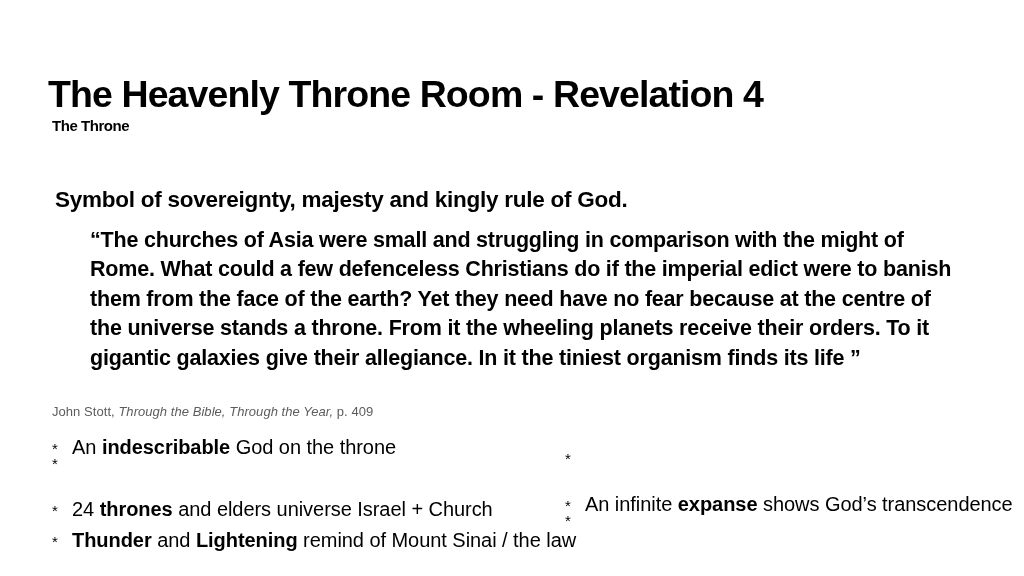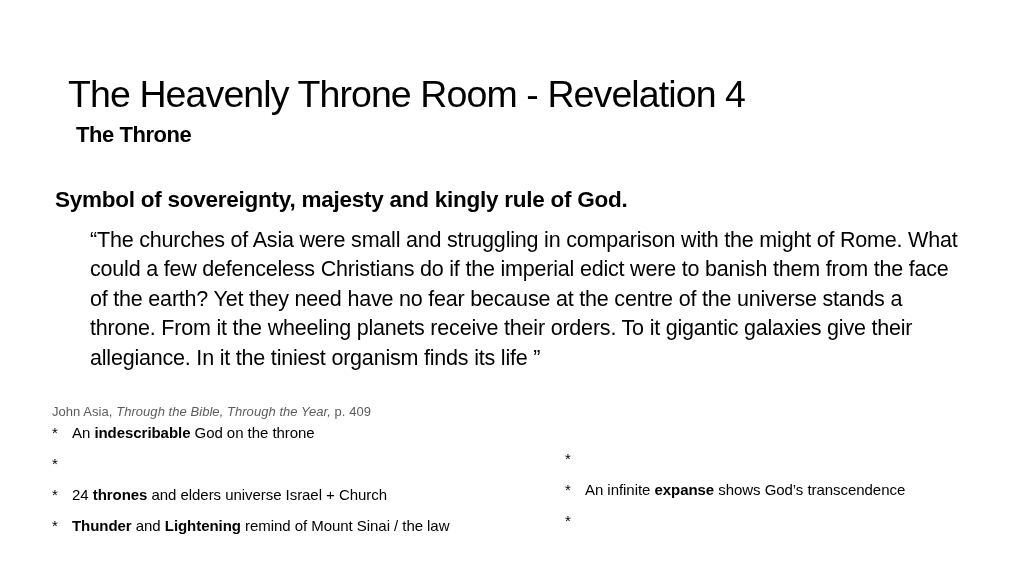--- a/index.html
+++ b/index.html
@@ -18,38 +18,37 @@
   }
 
   .slide {
     position: absolute;
     inset: 0;
   }
 
   
   .title {
     position: absolute;
-    left: 68px;
+    left: 48px;
     top: 51px;
     font-size: 37.5px;
-    font-weight: normal;
+    font-weight: bold;
     letter-spacing: -0.9px;
     line-height: 1.0;
     white-space: nowrap;
   }
   .subtitle {
     position: absolute;
     left: 52px;
     top: 106px;
-    font-size: 22px;
+    font-size: 15px;
     font-weight: bold;
     letter-spacing: -0.45px;
     line-height: 1.0;
     white-space: nowrap;
-    margin-left: 24px;
   }
 
   
   .lead {
     position: absolute;
     left: 55px;
     top: 166px;
     font-size: 22.5px;
     font-weight: bold;
     letter-spacing: -0.25px;
@@ -57,21 +56,21 @@
     white-space: nowrap;
   }
 
   
   .quote {
     position: absolute;
     left: 50px;
     top: 204px;
     width: 878px;
     font-size: 21.5px;
-    font-weight: normal;
+    font-weight: bold;
     line-height: 29.6px;
     letter-spacing: -0.2px;
     text-align: left;
   }
 
   .attribution {
     position: absolute;
     left: 52px;
     top: 392px;
     font-size: 13px;
@@ -106,43 +105,44 @@
     white-space: nowrap;
   }
   .bullet-mark {
     width: 20px;
     flex: 0 0 20px;
     font-size: 15px;
     line-height: 1;
     color: #000;
   }
   .bullet-text {
-    font-size: 15px;
+    font-size: 20px;
     line-height: 1;
     letter-spacing: -0.05px;
+    margin-top: 12px;
   }
   .bullet-text b {
     font-weight: bold;
   }
 </style>
 </head>
 <body>
 
 <div class="slide">
 
   <h1 class="title">The Heavenly Throne Room - Revelation 4</h1>
 
   <h2 class="subtitle">The Throne</h2>
 
   <p class="lead">Symbol of sovereignty, majesty and kingly rule of God.</p>
 
   <blockquote class="quote">“The churches of Asia were small and struggling in comparison with the might of Rome. What could a few defenceless Christians do if the imperial edict were to banish them from the face of the earth? Yet they need have no fear because at the centre of the universe stands a throne. From it the wheeling planets receive their orders. To it gigantic galaxies give their allegiance. In it the tiniest organism finds its life ”</blockquote>
 
   <p class="attribution">
-    <span>John Asia, </span><i>Through the Bible, Through the Year,</i><span> p. 409</span>
+    <span>John Stott, </span><i>Through the Bible, Through the Year,</i><span> p. 409</span>
   </p>
 
   <div class="bullets left">
     <div class="bullet-row">
       <span class="bullet-mark">*</span>
       <span class="bullet-text"><span>An </span><b>indescribable</b><span> God on the throne</span></span>
     </div>
     <div class="bullet-row">
       <span class="bullet-mark">*</span>
     </div>

